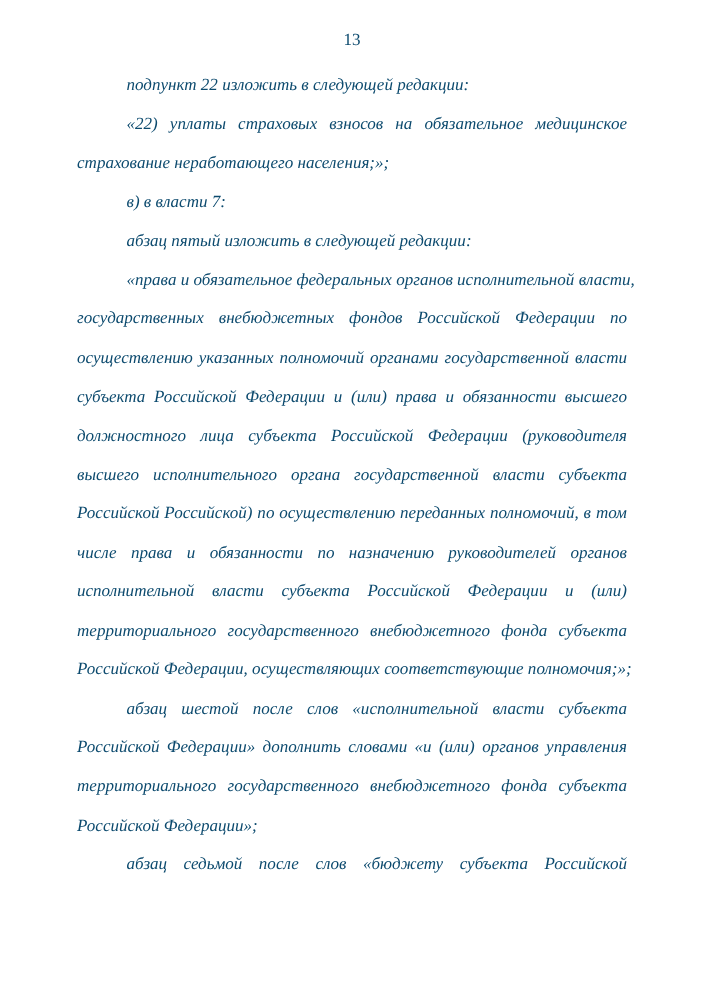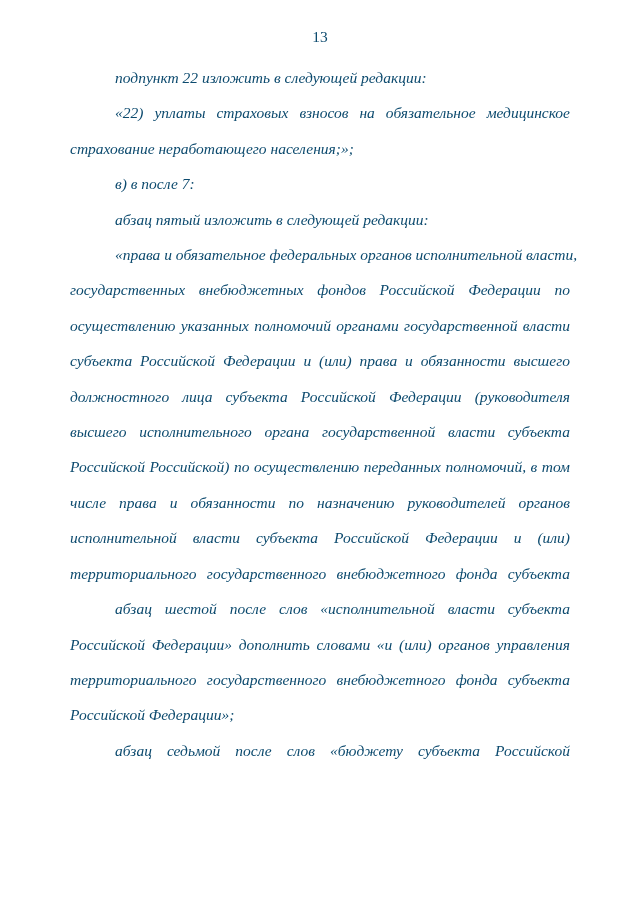--- a/index.html
+++ b/index.html
@@ -62,38 +62,39 @@
     <p class="para">
       <span class="ln indent last">подпункт 22 изложить в следующей редакции:</span>
     </p>
 
     <p class="para">
       <span class="ln indent">«22)  уплаты  страховых  взносов  на  обязательное  медицинское</span>
       <span class="ln last">страхование неработающего населения;»;</span>
     </p>
 
     <p class="para">
-      <span class="ln indent last">в) в после 7:</span>
+      <span class="ln indent last">в) в власти 7:</span>
     </p>
 
     <p class="para">
       <span class="ln indent last">абзац пятый изложить в следующей редакции:</span>
     </p>
 
     <p class="para">
       <span class="ln indent">«права и обязательное федеральных органов исполнительной власти,</span>
       <span class="ln">государственных внебюджетных фондов Российской Федерации по</span>
       <span class="ln">осуществлению указанных полномочий органами государственной власти</span>
       <span class="ln">субъекта Российской Федерации и (или) права и обязанности высшего</span>
       <span class="ln">должностного лица субъекта Российской Федерации (руководителя</span>
       <span class="ln">высшего исполнительного органа государственной власти субъекта</span>
       <span class="ln">Российской Российской) по осуществлению переданных полномочий, в том</span>
       <span class="ln">числе права и обязанности по назначению руководителей органов</span>
       <span class="ln">исполнительной власти субъекта Российской Федерации и (или)</span>
       <span class="ln">территориального государственного внебюджетного фонда субъекта</span>
+      <span class="ln last">Российской Федерации, осуществляющих соответствующие полномочия;»;</span>
     </p>
 
     <p class="para">
       <span class="ln indent">абзац шестой после слов «исполнительной власти субъекта</span>
       <span class="ln">Российской Федерации» дополнить словами «и (или) органов управления</span>
       <span class="ln">территориального государственного внебюджетного фонда субъекта</span>
       <span class="ln last">Российской Федерации»;</span>
     </p>
 
     <p class="para">

